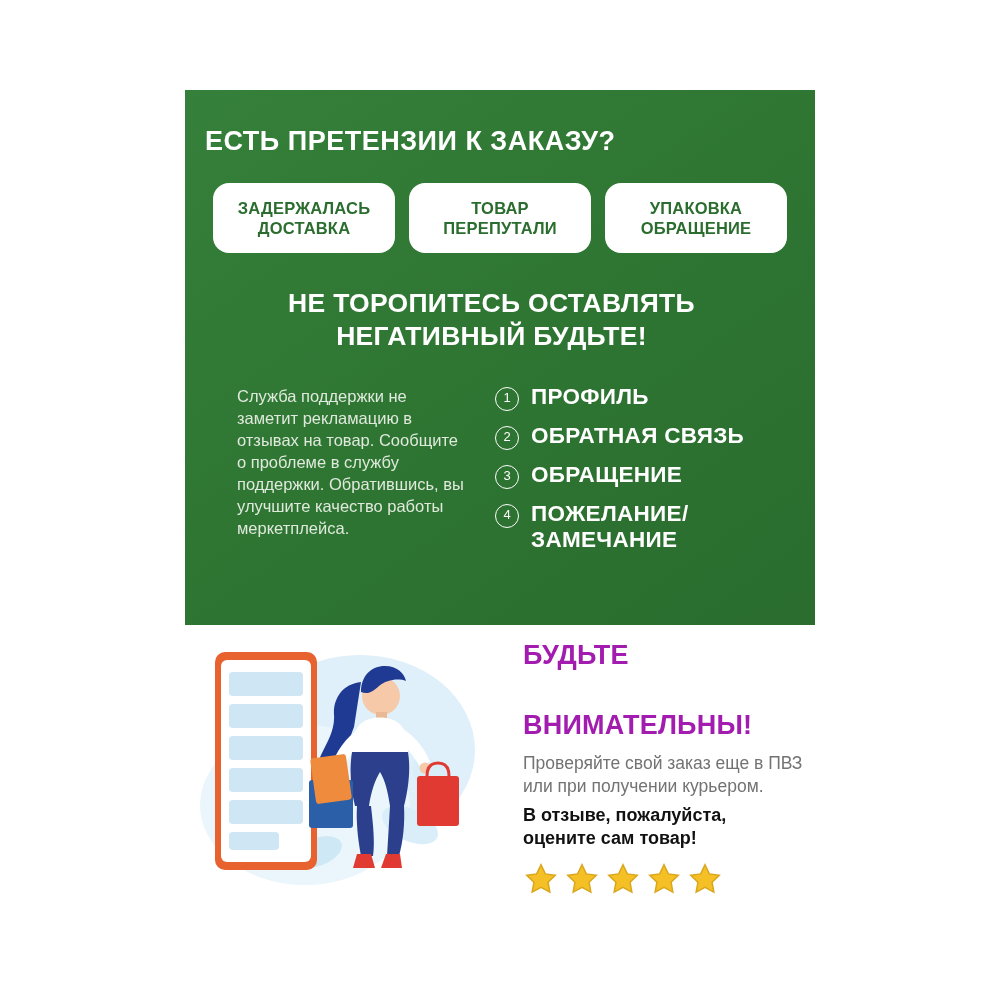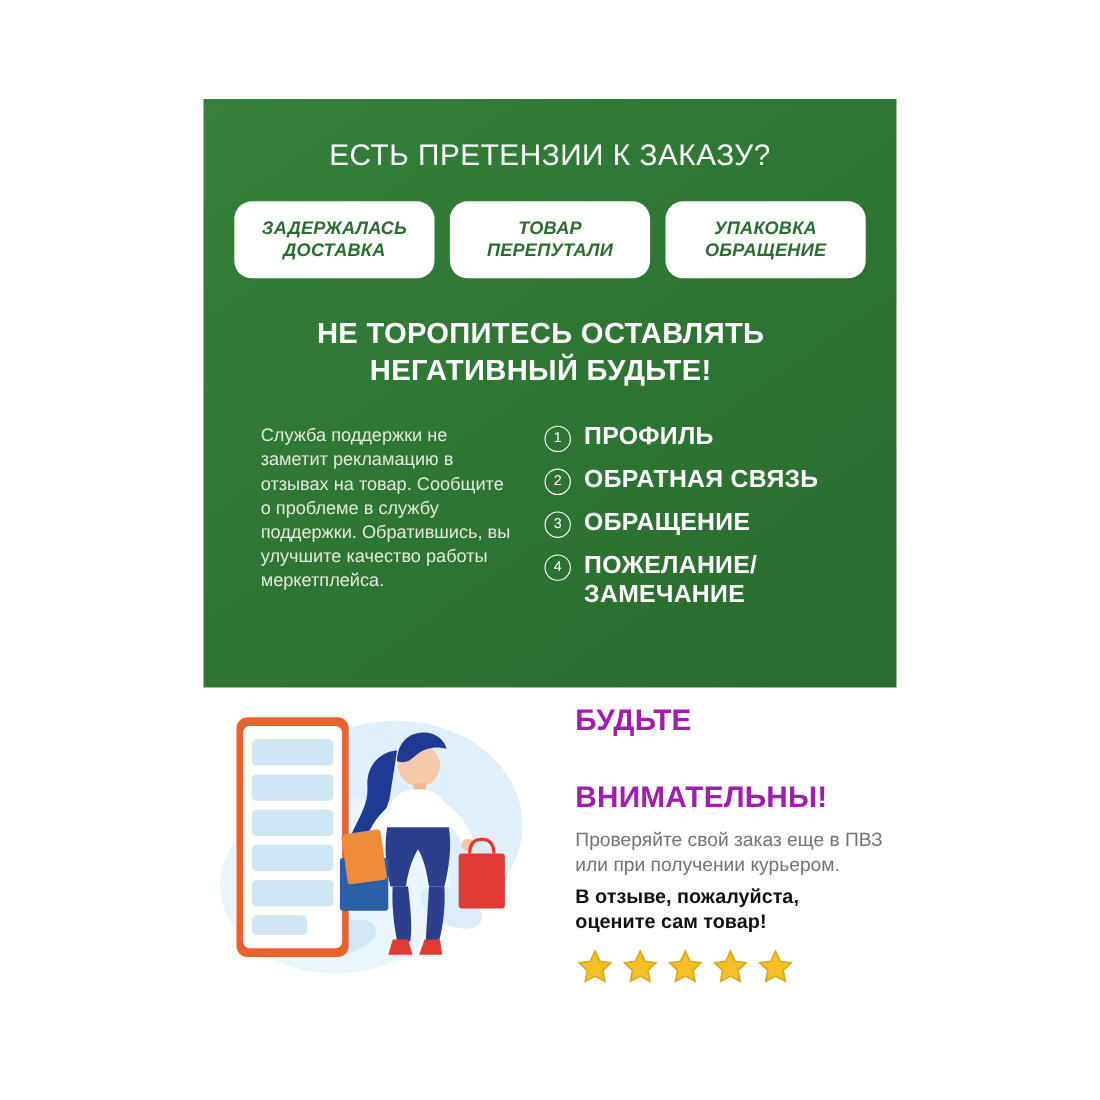--- a/index.html
+++ b/index.html
@@ -28,35 +28,33 @@
     width: 630px;
     height: 535px;
     background: #2f7a33;
     background: linear-gradient(145deg, #35803a 0%, #2d7331 60%, #2a6d2f 100%);
     overflow: hidden;
   }
 
   .headline {
     margin: 0;
     padding: 36px 20px 0 20px;
-    text-align: center;
     color: #ffffff;
     font-size: 27px;
-    font-weight: normal;
+    font-weight: bold;
     letter-spacing: 0.5px;
   }
 
   .chips {
     display: flex;
     justify-content: center;
     align-items: stretch;
     gap: 14px;
     margin-top: 26px;
     padding: 0 28px;
-    font-style: italic;
   }
   .chip {
     background: #ffffff;
     border-radius: 16px;
     color: #2b6d2f;
     font-size: 16.5px;
     font-weight: bold;
     line-height: 1.22;
     text-align: center;
     padding: 15px 14px;

